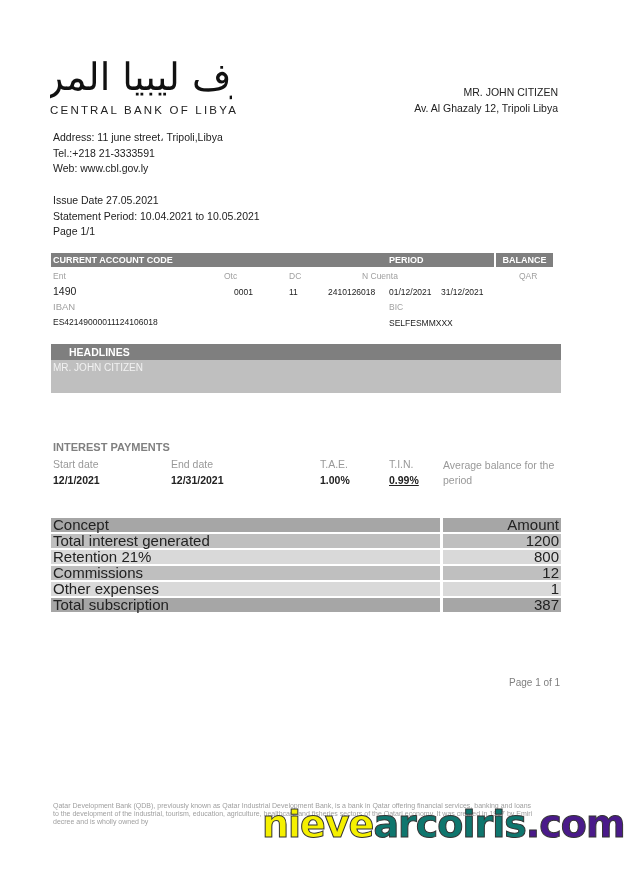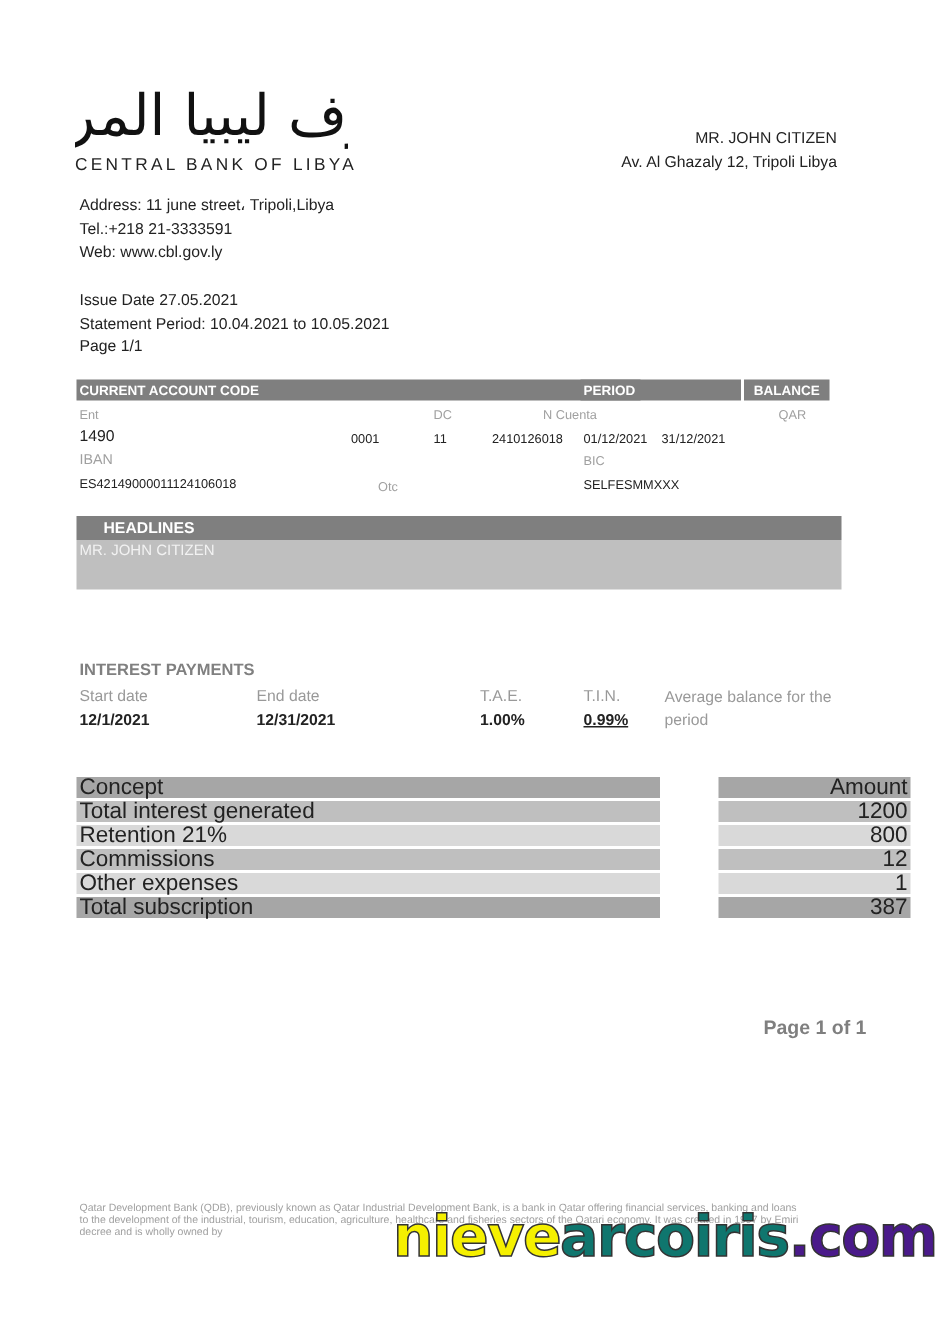--- a/index.html
+++ b/index.html
@@ -15,22 +15,22 @@
   .lbl { color:#a0a0a0; font-size:8.5px; }
   .val { font-size:8.5px; color:#222; }
   .big { font-size:10.5px; }
   .headlines-bar { left:51px; top:344px; width:510px; height:16px; background:#7f7f7f; color:#fff; font-weight:bold; font-size:10.5px; line-height:16px; padding-left:18px; box-sizing:border-box; }
   .headlines-body { left:51px; top:360px; width:510px; height:33px; background:#bfbfbf; color:#f2f2f2; font-size:10px; padding:2px 0 0 2px; box-sizing:border-box; }
   .ip-title { left:53px; top:441px; font-size:11px; color:#808080; font-weight:bold; }
   .ip-lbl { font-size:10.5px; color:#999; }
   .ip-val { font-size:10.5px; font-weight:bold; color:#222; }
   .row { position:absolute; left:51px; width:510px; height:14px; font-size:15px; line-height:14px; }
   .row .c1 { position:absolute; left:0; width:389px; height:14px; padding-left:2px; box-sizing:border-box; }
-  .row .c2 { position:absolute; left:392px; width:128px; height:14px; text-align:right; padding-right:2px; box-sizing:border-box;margin-left:36px; }
-  .page-num { left:509px; top:677px; font-size:13px; font-weight:bold; color:#7f7f7f; }
+  .row .c2 { position:absolute; left:392px; width:118px; height:14px; text-align:right; padding-right:2px; box-sizing:border-box; }
+  .page-num { left:509px; top:677px; font-size:10px; font-weight:normal; color:#7f7f7f; }
   .footer { left:53px; top:802px; width:480px; font-size:7px; line-height:8px; color:#a0a0a0; }
   .watermark { left:262px; top:802px; font-size:38px; font-weight:bold; font-family:"DejaVu Sans", sans-serif; letter-spacing:-1px; -webkit-text-stroke:1px #333; }
   .wm1 { color:#f5f000; } .wm2 { color:#0f766e; } .wm3 { color:#4a1a8a; }
 </style>
 </head>
 <body>
 
 <svg class="abs logo-arabic" viewBox="0 0 182 56">
   <text x="91" y="42" text-anchor="middle" font-size="38" font-family="DejaVu Serif, serif" fill="#111" direction="rtl">مصرف ليبيا المركزي</text>
 </svg>
@@ -51,21 +51,21 @@
   <div>Issue Date 27.05.2021</div>
   <div>Statement Period: 10.04.2021 to 10.05.2021</div>
   <div>Page 1/1</div>
 </div>
 
 <div class="abs hdr" style="left:51px; top:253px; width:376px;">CURRENT ACCOUNT CODE</div>
 <div class="abs hdr" style="left:387px; top:253px; width:107px;">PERIOD</div>
 <div class="abs hdr" style="left:496px; top:253px; width:57px; text-align:center; padding-left:0;">BALANCE</div>
 
 <div class="abs lbl" style="left:53px; top:271px;">Ent</div>
-<div class="abs lbl" style="left:252px; top:271px;margin-top:48px;">Otc</div>
+<div class="abs lbl" style="left:224px; top:271px;">Otc</div>
 <div class="abs lbl" style="left:289px; top:271px;">DC</div>
 <div class="abs lbl" style="left:334px; top:271px;margin-left:28px;">N Cuenta</div>
 <div class="abs lbl" style="left:519px; top:271px;">QAR</div>
 
 <div class="abs val big" style="left:53px; top:285px;">1490</div>
 <div class="abs val" style="left:234px; top:287px;">0001</div>
 <div class="abs val" style="left:289px; top:287px;">11</div>
 <div class="abs val" style="left:328px; top:287px;text-align:center;">2410126018</div>
 <div class="abs val" style="left:389px; top:287px;">01/12/2021</div>
 <div class="abs val" style="left:441px; top:287px;">31/12/2021</div>

